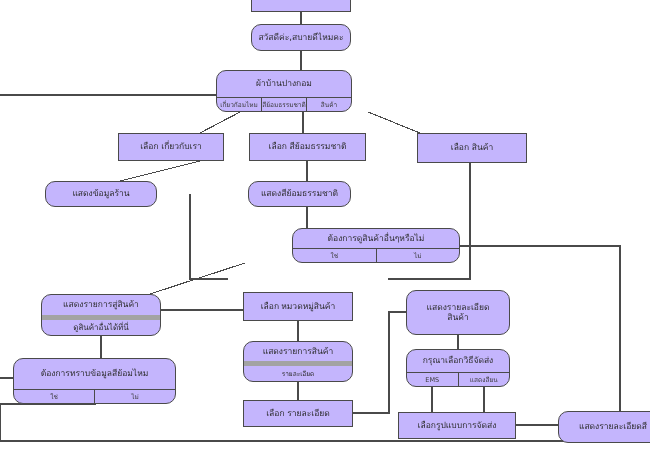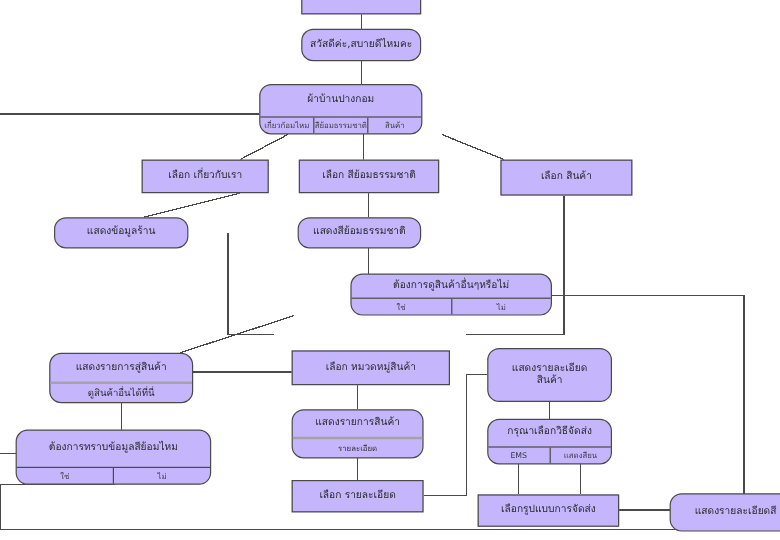--- a/index.html
+++ b/index.html
@@ -49,21 +49,21 @@
     display:flex;
     align-items:center;
     justify-content:center;
     font-size:6.5px;
     color:#3a3a3a;
     border-right:1px solid #4a4a4a;
     overflow:hidden;
   }
   .opts .opt:last-child{border-right:none;}
   .subrow{
-    border-top:2px solid #a3a3a3;
+    border-top:5px solid #a3a3a3;
     height:15px;
     flex:0 0 15px;
     display:flex;align-items:center;justify-content:center;
     font-size:8px;
   }
   .subrow.small{font-size:6.5px;}
   .t-big{font-size:9px;}
   .t-mid{font-size:8.5px;}
   .t-sm{font-size:7.5px;}
 </style>
@@ -175,21 +175,21 @@
   </div>
 
   <div class="node rounded" style="left:13px;top:358px;width:163px;height:46px;">
     <div class="title t-mid">ต้องการทราบข้อมูลสีย้อมไหม</div>
     <div class="opts">
       <div class="opt">ใช่</div>
       <div class="opt">ไม่</div>
     </div>
   </div>
 
-  <div class="node rect" style="left:243px;top:292px;width:132px;height:29px;">
+  <div class="node rect" style="left:243px;top:292px;width:110px;height:29px;font-family:Liberation Serif, serif;">
     <div class="title t-mid">เลือก หมวดหมู่สินค้า</div>
   </div>
 
   <div class="node rounded" style="left:243px;top:341px;width:110px;height:41px;">
     <div class="title t-mid">แสดงรายการสินค้า</div>
     <div class="subrow small">รายละเอียด</div>
   </div>
 
   <div class="node rect" style="left:243px;top:400px;width:110px;height:27px;">
     <div class="title t-mid">เลือก รายละเอียด</div>

